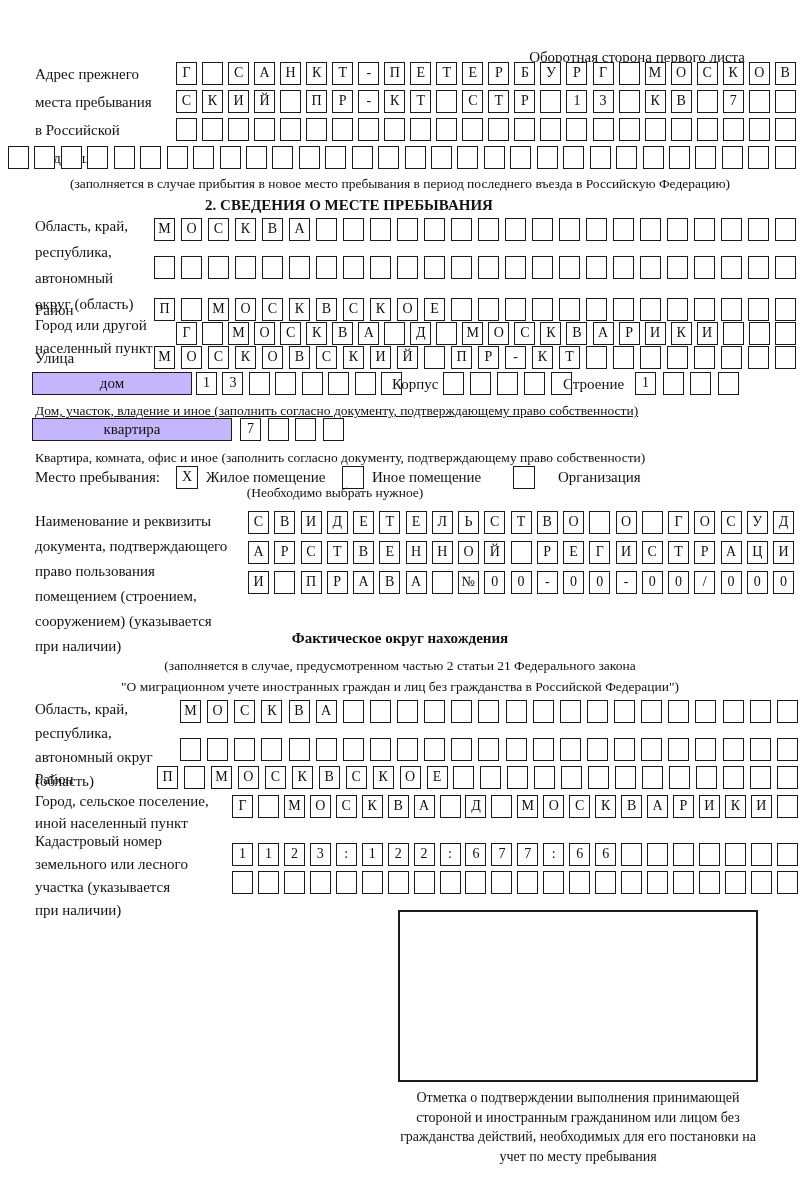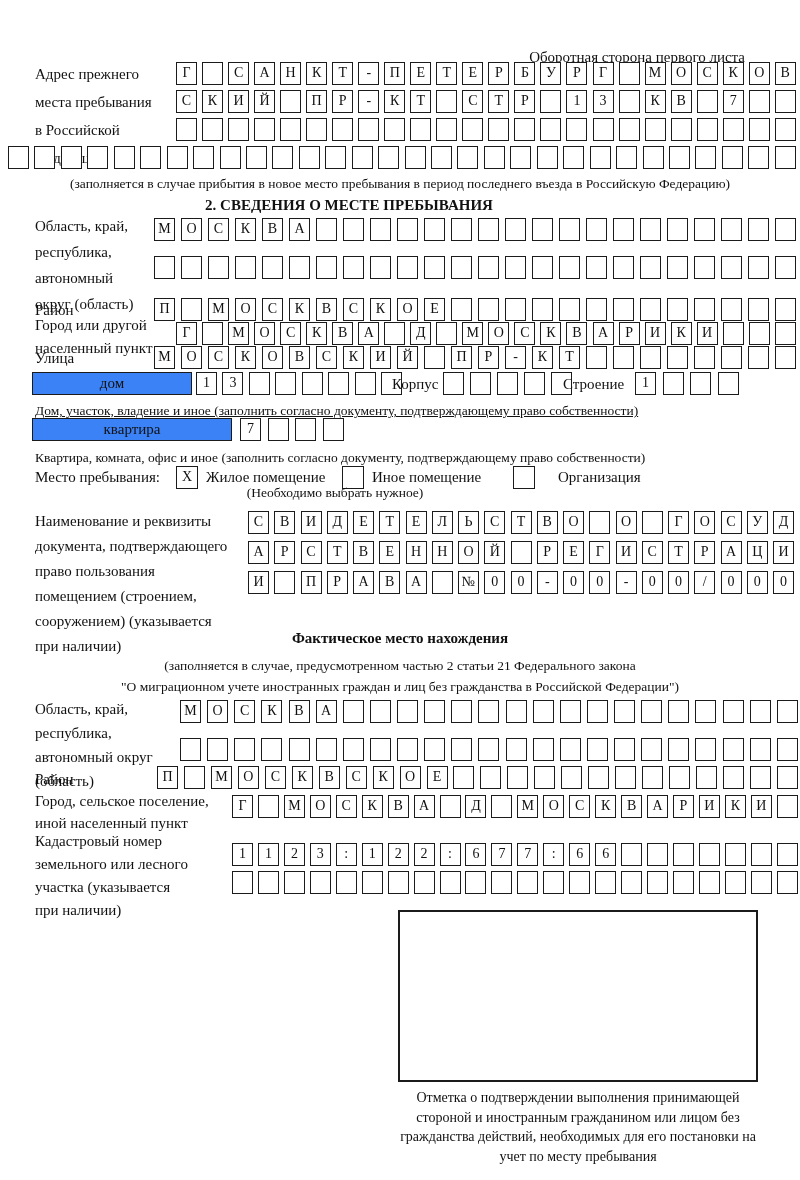--- a/index.html
+++ b/index.html
@@ -13,21 +13,21 @@
   .right{text-align:right;}
   .bold{font-weight:bold;}
   .small{font-size:13.5px;}
   .cellrow{position:absolute;display:flex;justify-content:space-between;height:23px;}
   .cell{
     box-sizing:border-box;width:21px;height:23px;border:1.9px solid #1b1b1b;
     background:#fff;text-align:center;font-size:14px;line-height:19px;flex:0 0 21px;
   }
   .wbox{
     position:absolute;box-sizing:border-box;height:23px;border:1.9px solid #1b1b1b;
-    display:flex;align-items:center;justify-content:center;font-size:15px;background:#3b82f6;
+    display:flex;align-items:center;justify-content:center;font-size:15px;background:#c4b5fd;
   }
   .checkbox{
     position:absolute;box-sizing:border-box;width:22px;height:23px;border:1.9px solid #1b1b1b;
     text-align:center;font-size:14px;line-height:19px;background:#fff;
   }
   .bigbox{position:absolute;box-sizing:border-box;border:2px solid #1b1b1b;background:#fff;}
 </style>
 </head>
 <body>
 
@@ -410,21 +410,21 @@
       <span class="cell">0</span>
       <span class="cell">-</span>
       <span class="cell">0</span>
       <span class="cell">0</span>
       <span class="cell">/</span>
       <span class="cell">0</span>
       <span class="cell">0</span>
       <span class="cell">0</span>
     </div>
 
-  <div class="t center bold" style="left:0;top:628px;width:800px;">Фактическое место нахождения</div>
+  <div class="t center bold" style="left:0;top:628px;width:800px;">Фактическое округ нахождения</div>
   <div class="t center small" style="left:0;top:655px;width:800px;">(заполняется в случае, предусмотренном частью 2 статьи 21 Федерального закона</div>
   <div class="t center small" style="left:0;top:676px;width:800px;">"О миграционном учете иностранных граждан и лиц без гражданства в Российской Федерации")</div>
 
   <div class="t lines" style="left:35px;top:697px;line-height:24px;">Область, край,
 республика,
 автономный округ
 (область)</div>
   <div class="cellrow" style="left:180px;top:700px;width:618px;">
       <span class="cell">М</span>
       <span class="cell">О</span>

